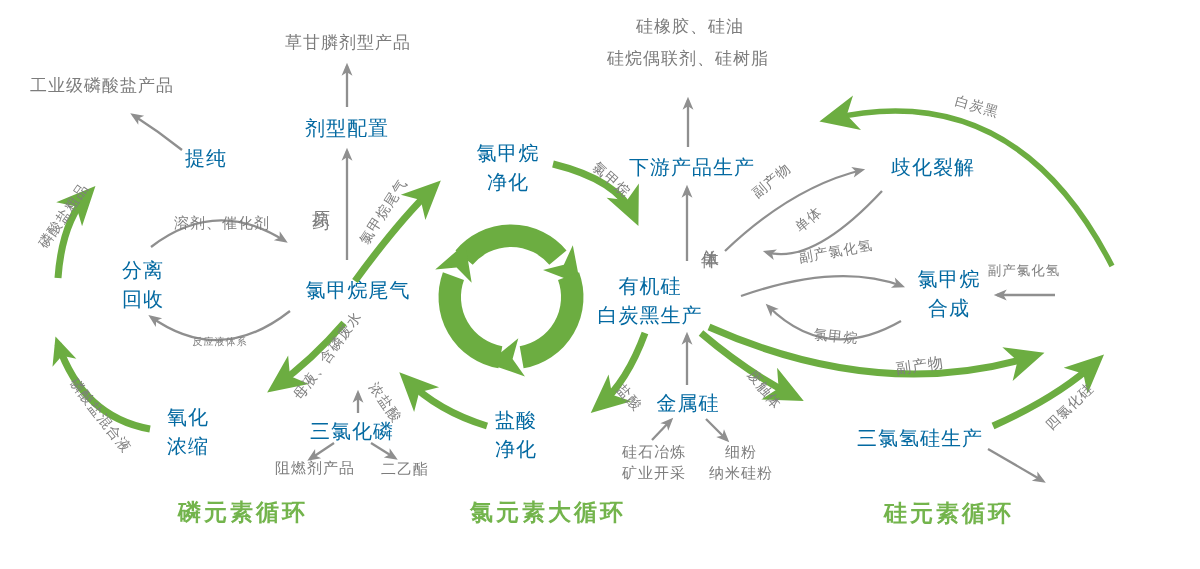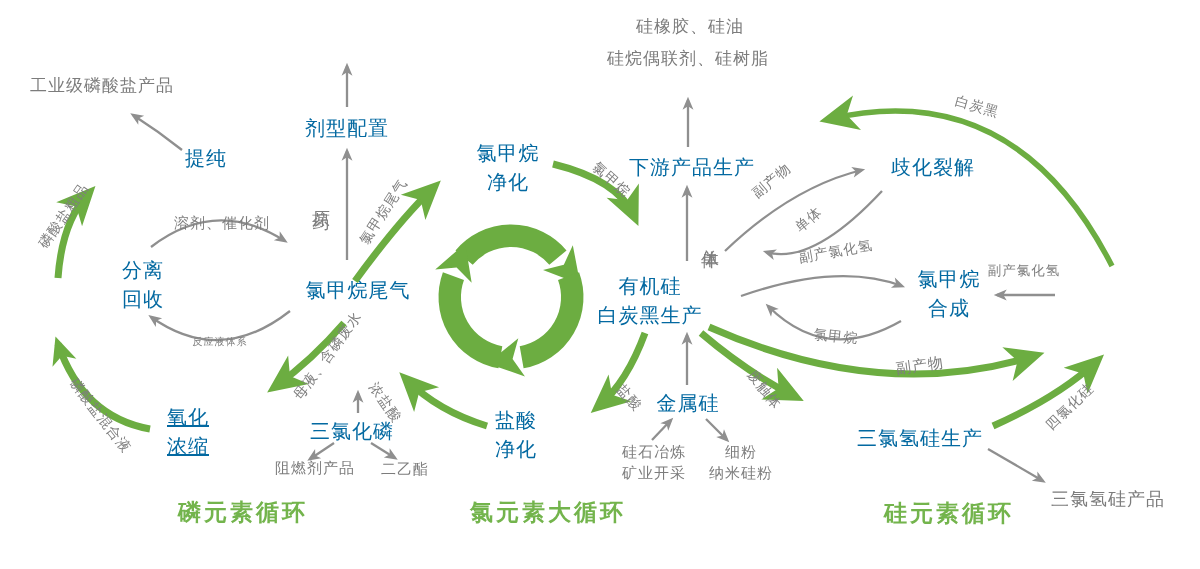--- a/index.html
+++ b/index.html
@@ -106,46 +106,46 @@
   </div>
   <div class="lbl node" style="left:358px;top:290px;">氯甲烷尾气</div>
   <div class="lbl node" style="left:650px;top:301px;">
     <span class="ln">有机硅</span>
     <span class="ln">白炭黑生产</span>
   </div>
   <div class="lbl node" style="left:949px;top:294px;">
     <span class="ln">氯甲烷</span>
     <span class="ln">合成</span>
   </div>
-  <div class="lbl node" style="left:188px;top:432px;text-decoration:underline;">
+  <div class="lbl node" style="left:188px;top:432px;">
     <span class="ln">氧化</span>
     <span class="ln">浓缩</span>
   </div>
   <div class="lbl node" style="left:352px;top:431px;">三氯化磷</div>
   <div class="lbl node" style="left:516px;top:435px;">
     <span class="ln">盐酸</span>
     <span class="ln">净化</span>
   </div>
   <div class="lbl node" style="left:688px;top:403px;">金属硅</div>
   <div class="lbl node" style="left:920px;top:438px;">三氯氢硅生产</div>
 
   <div class="lbl prod" style="left:102px;top:86px;">工业级磷酸盐产品</div>
+  <div class="lbl prod" style="left:348px;top:43px;">草甘膦剂型产品</div>
   <div class="lbl prod" style="left:690px;top:27px;">硅橡胶、硅油</div>
   <div class="lbl prod" style="left:688px;top:59px;text-align:right;">硅烷偶联剂、硅树脂</div>
   <div class="lbl prod small" style="left:315px;top:467px;">阻燃剂产品</div>
   <div class="lbl prod small" style="left:405px;top:468px;">二乙酯</div>
   <div class="lbl prod small" style="left:654px;top:462px;">
     <span class="ln">硅石冶炼</span>
     <span class="ln">矿业开采</span>
   </div>
   <div class="lbl prod small" style="left:741px;top:462px;">
     <span class="ln">细粉</span>
     <span class="ln">纳米硅粉</span>
   </div>
-  <div class="lbl prod" style="left:1108px;top:500px;font-size:18px;">三氯氢硅产品</div>
 
   <div class="lbl flow" style="left:64px;top:216px;--r:-55deg;">磷酸盐粗品</div>
   <div class="lbl flow" style="left:222px;top:223px;font-size:15px;">溶剂、催化剂</div>
   <div class="lbl flow" style="left:220px;top:342px;font-size:10px;">反应液体系</div>
   <div class="lbl flow" style="left:100px;top:416px;--r:52deg;">磷酸盐混合液</div>
   <div class="lbl flow" style="left:328px;top:356px;--r:-54deg;">母液、含磷废水</div>
   <div class="lbl flow vert" style="left:321px;top:198px;">原药</div>
   <div class="lbl flow" style="left:384px;top:212px;--r:-57deg;">氯甲烷尾气</div>
   <div class="lbl flow" style="left:385px;top:403px;--r:55deg;">浓盐酸</div>
   <div class="lbl flow" style="left:611px;top:180px;--r:42deg;">氯甲烷</div>

